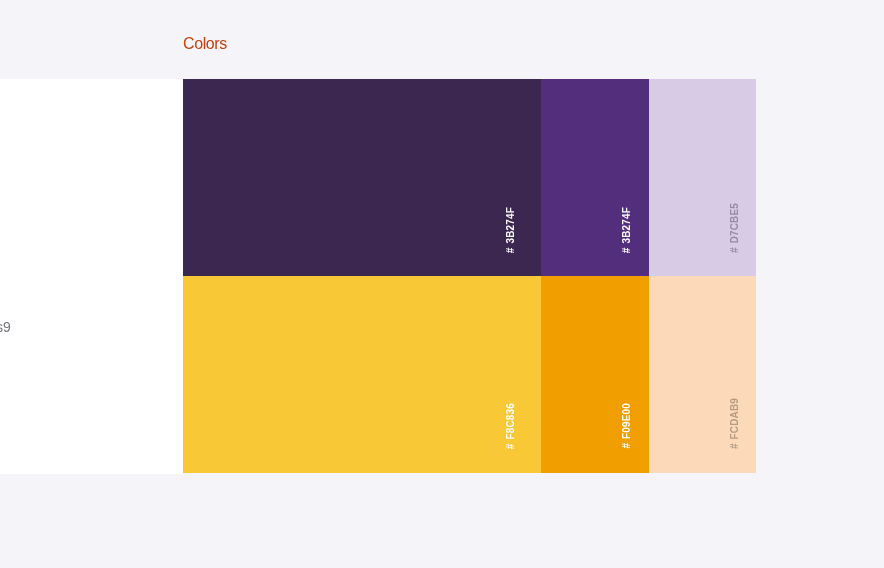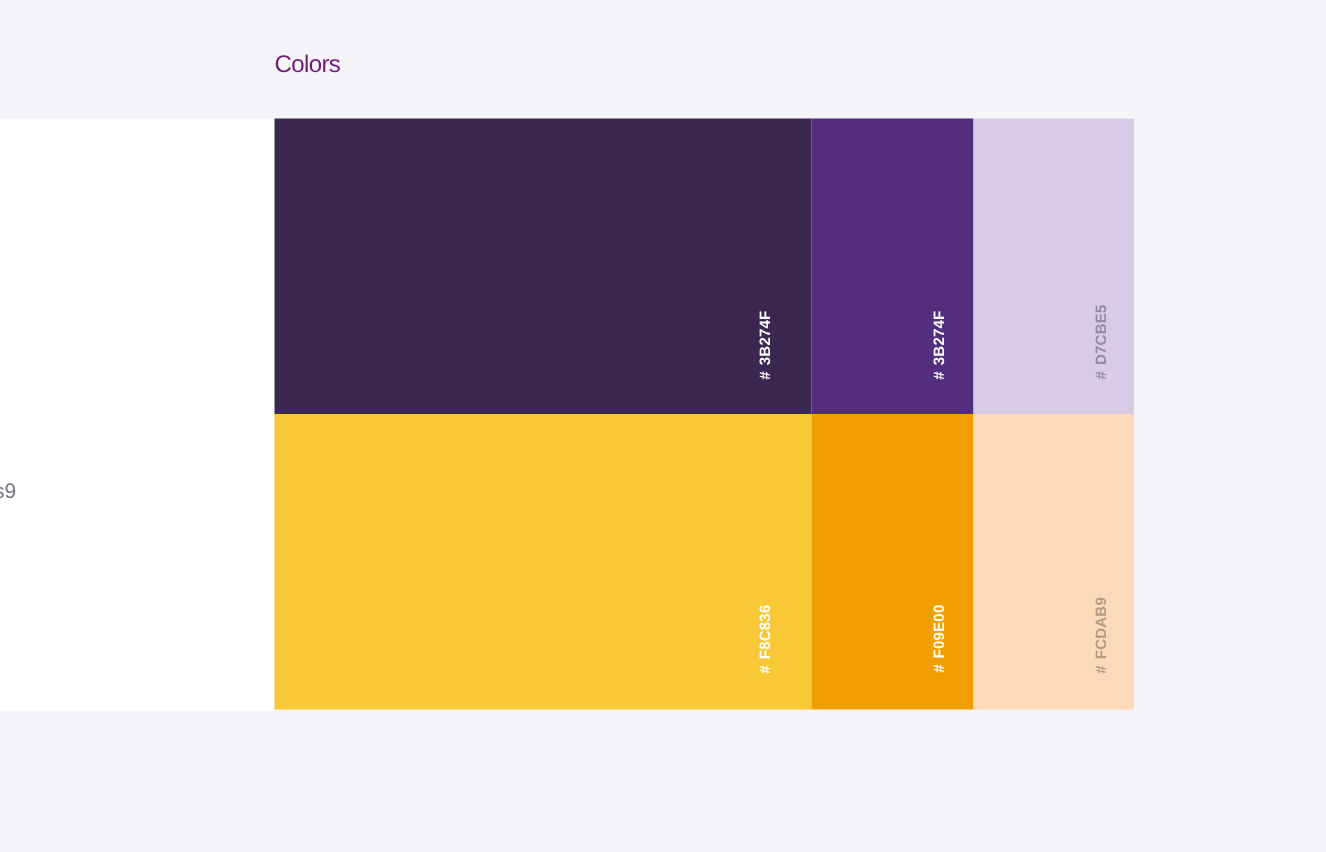--- a/index.html
+++ b/index.html
@@ -31,21 +31,21 @@
     width: 183px;
     height: 395px;
     background: #ffffff;
   }
   .page-title {
     position: absolute;
     left: 183px;
     top: 35px;
     font-size: 16px;
     line-height: 18px;
-    color: #701a75;
+    color: #c2410c;
     letter-spacing: -0.4px;
     white-space: nowrap;
   }
   .left-text {
     position: absolute;
     left: -4px;
     top: 319px;
     font-size: 14px;
     line-height: 17px;
     color: #72757c;

